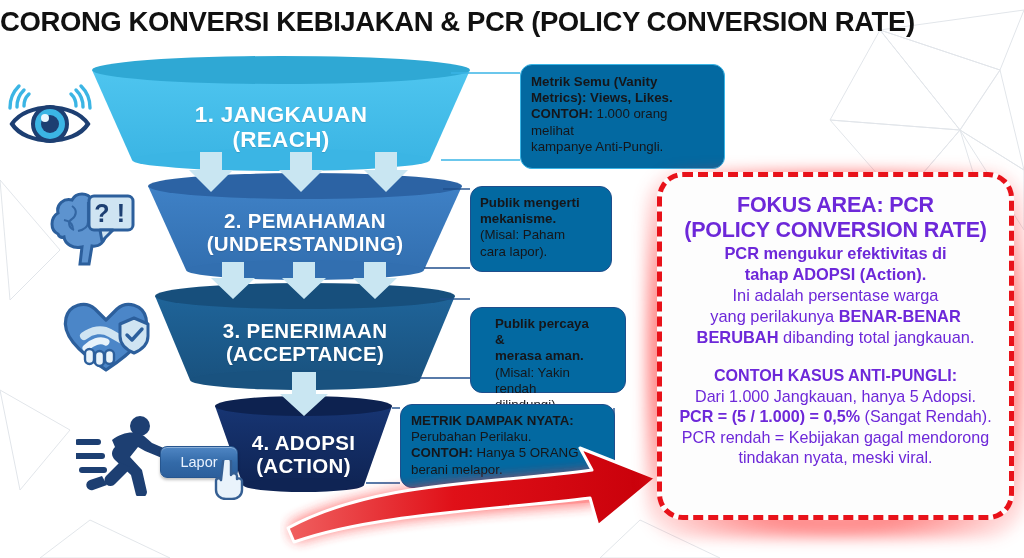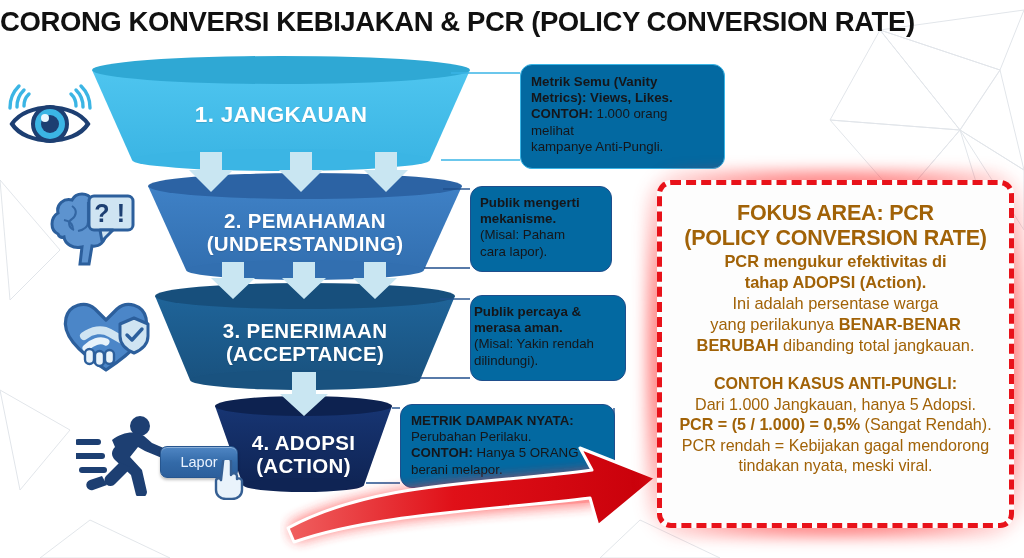--- a/index.html
+++ b/index.html
@@ -58,27 +58,27 @@
   
   .focus-glow{
     position:absolute;
     left:646px;top:170px;width:378px;height:368px;
     border-radius:34px;
     background:radial-gradient(ellipse at center, rgba(255,0,0,0.0) 38%, rgba(255,40,40,0.55) 66%, rgba(255,90,90,0.0) 100%);
     filter:blur(7px);
   }
   .focus-box{
     position:absolute;
-    left:657px;top:180px;width:357px;height:348px;
+    left:657px;top:172px;width:357px;height:348px;
     background:#fdfdfd;
     border:5px dashed #e8121a;
-    border-radius:14px;
+    border-radius:26px;
     box-sizing:border-box;
     padding:12px 14px 8px 14px;
-    color:#a16207;
+    color:#6d28d9;
   }
   .focus-title{
     text-align:center;font-weight:bold;font-size:21.5px;line-height:1.17;
     letter-spacing:-0.2px;margin-top:4px;
   }
   .focus-p{
     text-align:center;font-size:16.4px;line-height:1.27;margin-top:0;
   }
   .focus-p2{
     text-align:center;font-size:16.1px;line-height:1.27;margin-top:18px;
@@ -187,20 +187,21 @@
       <line x1="440" y1="299" x2="470" y2="299"></line>
       <line x1="420" y1="378" x2="470" y2="378"></line>
       <line x1="392" y1="408" x2="400" y2="408"></line>
       <line x1="366" y1="483" x2="400" y2="483"></line>
       <line x1="614" y1="408" x2="614" y2="483"></line>
     </g>
   </svg>
 
   <div class="funnel-label" style="left:92px;top:90px;width:378px;font-size:22.5px;">
     <span>1. JANGKAUAN</span><br>
+    <span>(REACH)</span>
   </div>
 
   <div class="funnel-label" style="left:148px;top:198px;width:314px;font-size:20.5px;">
     <span>2. PEMAHAMAN</span><br>
     <span>(UNDERSTANDING)</span>
   </div>
 
   <div class="funnel-label" style="left:155px;top:308px;width:300px;font-size:20.5px;">
     <span>3. PENERIMAAN</span><br>
     <span>(ACCEPTANCE)</span>
@@ -286,21 +287,21 @@
 
   <div class="callout" style="left:470px;top:186px;width:142px;height:86px;padding:8px 9px;font-size:13.3px;">
     <div>
         <div><span class="b">Publik mengerti</span></div>
         <div><span class="b">mekanisme.</span></div>
         <div><span>(Misal: Paham</span></div>
         <div><span>cara lapor).</span></div>
       </div>
   </div>
 
-  <div class="callout" style="left:470px;top:295px;width:156px;height:86px;padding:8px 3px;font-size:13.3px;">
+  <div class="callout" style="left:470px;top:307px;width:156px;height:86px;padding:8px 24px;font-size:13.3px;">
     <div>
         <div><span class="b">Publik percaya &amp;</span></div>
         <div><span class="b">merasa aman.</span></div>
         <div><span>(Misal: Yakin rendah</span></div>
         <div><span>dilindungi).</span></div>
       </div>
   </div>
 
   <div class="callout" style="left:400px;top:404px;width:215px;height:84px;padding:8px 10px;font-size:13.3px;">
     <div>

